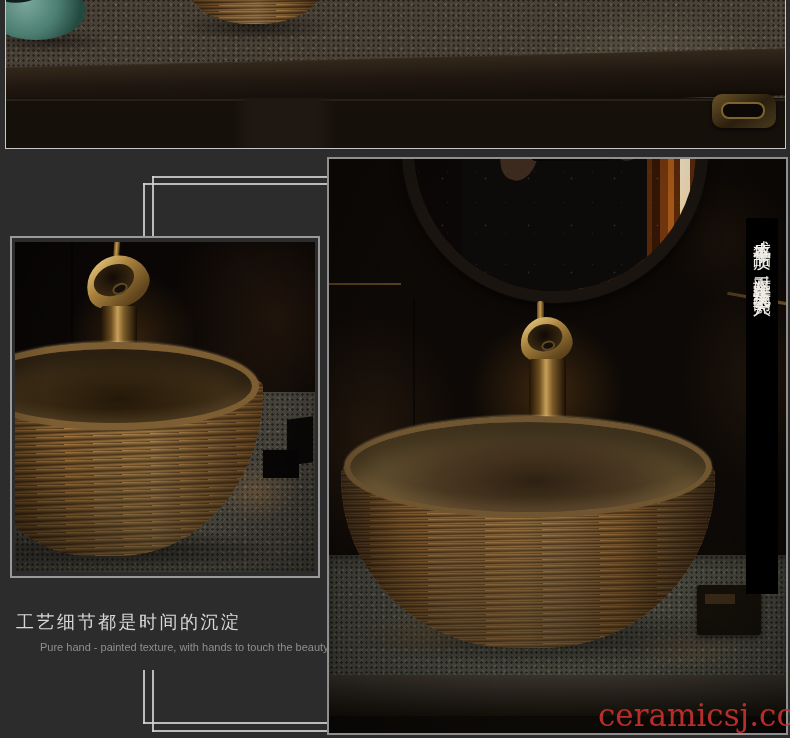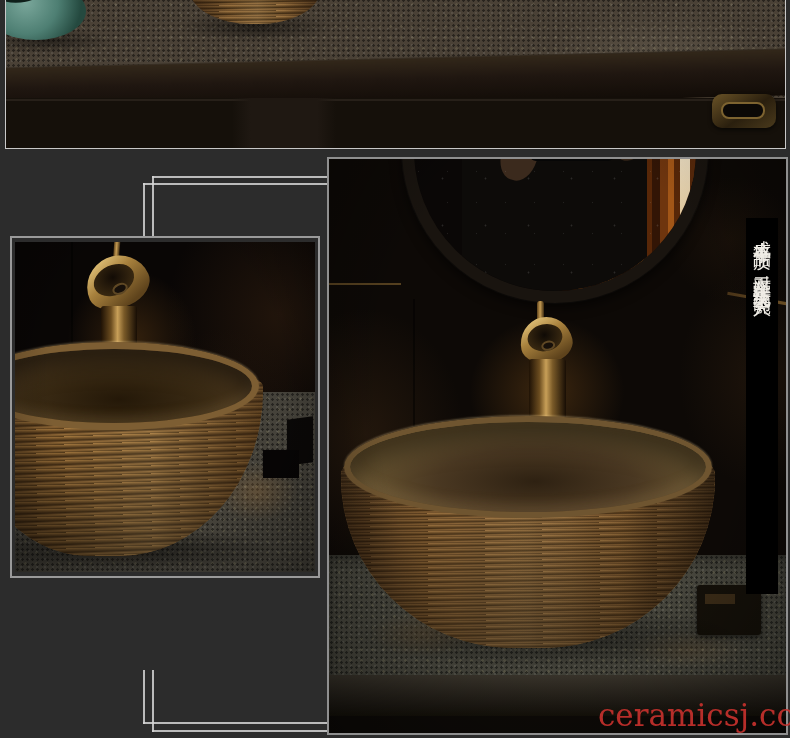--- a/index.html
+++ b/index.html
@@ -298,16 +298,18 @@
       <div class="abs rp-basin-shade"></div>
     </div>
     <div class="abs rp-basin-rim"></div>
     <div class="abs vignette" style="inset:0;"></div>
   </div>
 
   <div class="abs v-strip">
     <span>成本等于品质，对于坚守传统工艺的瓷人</span>
   </div>
 
+  <div class="abs caption-title">工艺细节都是时间的沉淀</div>
+  <div class="abs caption-sub">Pure hand - painted texture, with hands to touch the beauty</div>
 
   <div class="abs watermark">ceramicsj.com</div>
 
 </div>
 
 </body></html>

